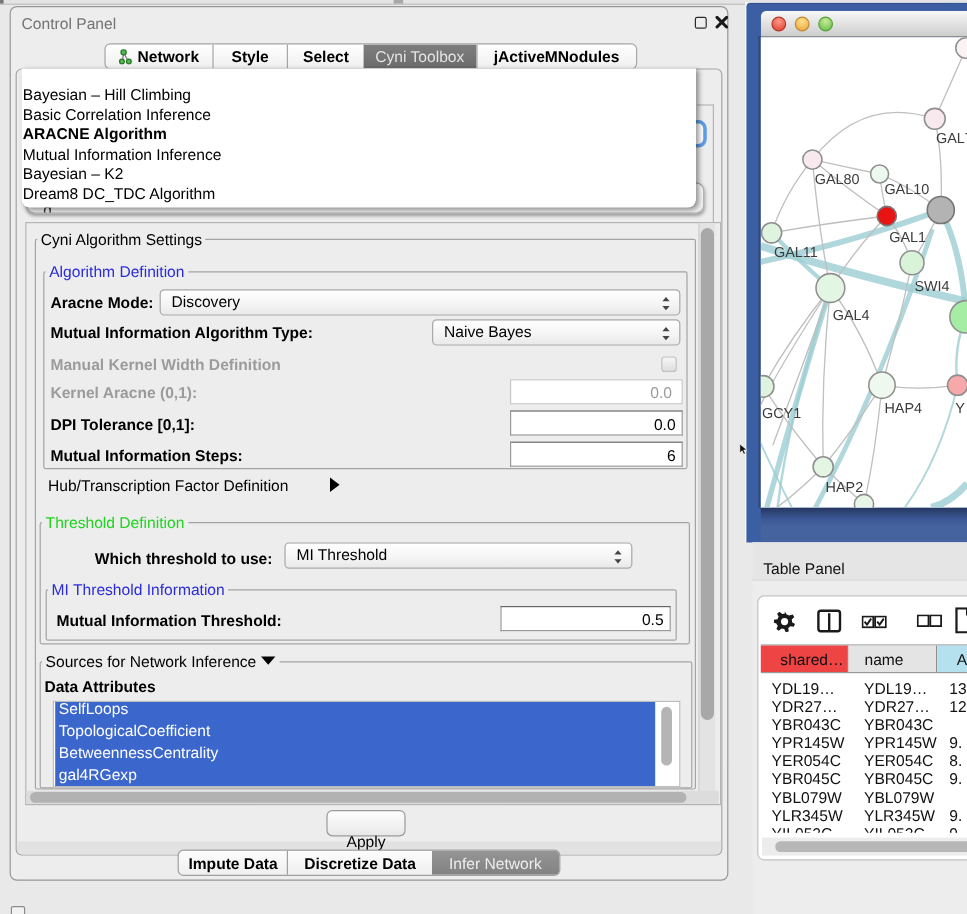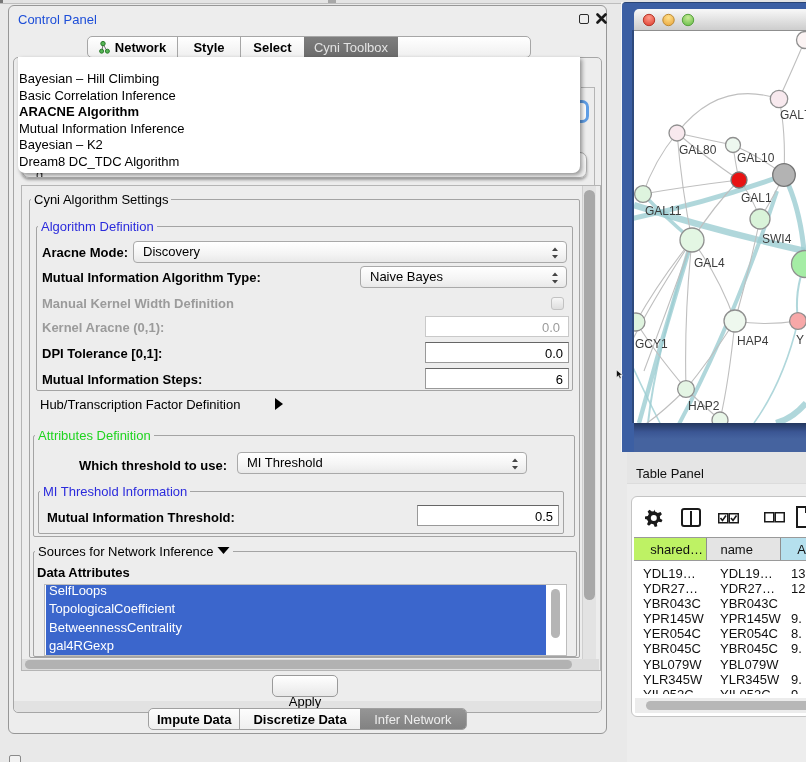--- a/index.html
+++ b/index.html
@@ -24,21 +24,21 @@
 .tr span:nth-child(3){position:absolute;left:157px;top:1px}
 </style></head>
 <body>
 
 <div class="a" style="left:0;top:0;width:806px;height:4px;background:#e4e4e4;border-bottom:1px solid #bdbdbd"></div>
 <div class="a" style="left:0;top:0;width:3px;height:3px;background:#777"></div>
 <div class="a" style="left:328px;top:0;width:8px;height:3px;background:#a8a8a8"></div>
 
 <div class="a" style="left:8px;top:5px;width:599px;height:729px;background:#ededed;
   border:1px solid #979797;border-radius:6px"></div>
-<div class="a" style="left:18px;top:12px;font-size:13px;color:#1d4ed8">Control Panel</div>
+<div class="a" style="left:18px;top:12px;font-size:13px;color:#737373">Control Panel</div>
 <div class="a" style="left:578.5px;top:14px;width:10px;height:10px;border:1.5px solid #2b2b2b;border-radius:2px"></div>
 <svg class="a" style="left:596px;top:13px" width="11" height="11" viewBox="0 0 11 11">
 <path d="M1.5 1.5 L9.5 9.5 M9.5 1.5 L1.5 9.5" stroke="#1a1a1a" stroke-width="2.6" stroke-linecap="round"></path>
   </svg>
 
 <div class="a" style="left:13px;top:57px;width:589px;height:656px;background:#ededed;
   border:1px solid #a6a6a6;border-radius:5px"></div>
 <div class="a" style="left:14px;top:701px;width:587px;height:11px;background:#e2e2e2;border-radius:0 0 5px 5px"></div>
 
 <div class="a" style="left:87px;top:36px;width:444px;height:22px;border:1px solid #a6a6a6;
@@ -46,20 +46,21 @@
   <div style="width:90px;border-right:1px solid #a6a6a6;display:flex;align-items:center;justify-content:center;font-size:13px;font-weight:bold;">
     <svg width="12" height="13" style="margin-right:4px" viewBox="0 0 12 13">
       <path d="M4 3 L3 10 M4 3 L8 10" stroke="#777" stroke-width="1"></path>
       <circle cx="4" cy="2.6" r="2.2" fill="#55b555" stroke="#2a7a2a"></circle>
       <circle cx="2.6" cy="10.2" r="2" fill="#55b555" stroke="#2a7a2a"></circle>
       <circle cx="8.4" cy="10.2" r="2" fill="#55b555" stroke="#2a7a2a"></circle>
     </svg>Network</div>
   <div style="width:63px;border-right:1px solid #a6a6a6;display:flex;align-items:center;justify-content:center;font-size:13px;font-weight:bold">Style</div>
   <div style="width:63px;display:flex;align-items:center;justify-content:center;font-size:13px;font-weight:bold">Select</div>
   <div style="width:94px;background:linear-gradient(#7e7e7e,#6b6b6b);color:#e3e3e3;display:flex;align-items:center;justify-content:center;font-size:13px">Cyni Toolbox</div>
+  <div style="width:134px;border-left:1px solid #a6a6a6;display:flex;align-items:center;justify-content:center;font-size:13px;font-weight:bold">jActiveMNodules</div>
 </div>
 
 <div class="a" style="left:581px;top:87px;width:14px;height:101px;border-top:1px solid #b5b5b5;border-right:1px solid #b5b5b5"></div>
 <div class="a" style="left:572px;top:100px;width:17px;height:23px;border:3px solid #5f9de4;border-radius:7px;background:#fff"></div>
 <div class="a" style="left:22px;top:152px;width:565px;height:26px;border:1px solid #aaa;border-radius:7px;
   background:linear-gradient(#fdfdfd,#ededed);box-shadow:0 2px 3px rgba(0,0,0,.35);overflow:hidden">
   <div style="position:absolute;left:13px;top:14px;font-size:13px;color:#333">g</div>
   </div>
 
 <div class="a" style="left:21px;top:185px;width:580px;height:486px;border:1px solid #b5b5b5;background:#ededed"></div>
@@ -97,21 +98,21 @@
 <div class="a fld" style="left:425px;top:342px;width:144px">0.0</div>
 <div class="a lbl" style="left:42px;top:372px">Mutual Information Steps:</div>
 <div class="a fld" style="left:425px;top:368px;width:144px">6</div>
 
 <div class="a" style="left:40px;top:397px;font-size:13px;color:#000">Hub/Transcription Factor Definition</div>
 <svg class="a" style="left:273px;top:397px" width="12" height="14" viewBox="0 0 12 14">
     <path d="M2 1 L10 7 L2 13 Z" fill="#000"></path>
   </svg>
 
 <div class="a tb" style="left:33px;top:435px;width:542px;height:102px">
-  <span class="tbl" style="color:#1fd41f">Attributes Definition</span>
+  <span class="tbl" style="color:#1fd41f">Threshold Definition</span>
 </div>
 <div class="a lbl" style="left:79px;top:458px">Which threshold to use:</div>
 <div class="a combo" style="left:237px;top:452px;width:290px">MI Threshold
   <svg class="spn" width="8" height="12" viewBox="0 0 8 12">
       <path d="M4 0.5 L7 4 H1 Z" fill="#444"></path>
       <path d="M1 8 H7 L4 11.5 Z" fill="#444"></path>
     </svg></div>
 <div class="a tb" style="left:38px;top:491px;width:526px;height:43px">
   <span class="tbl" style="color:#2b2bdc">MI Threshold Information</span>
 </div>
@@ -274,21 +275,21 @@
 <svg class="a" style="left:764px;top:512px" width="21" height="11" viewBox="0 0 21 11">
   <rect x="0.75" y="0.75" width="9" height="9" fill="none" stroke="#1a1a1a" stroke-width="1.5"></rect>
   <rect x="11.25" y="0.75" width="9" height="9" fill="none" stroke="#1a1a1a" stroke-width="1.5"></rect>
 </svg>
 <svg class="a" style="left:796px;top:506px" width="16" height="22" viewBox="0 0 16 22">
   <path d="M1 1 H10 L15 6 V21 H1 Z" fill="#fff" stroke="#1a1a1a" stroke-width="2"></path>
   <path d="M10 1 V6 H15" fill="none" stroke="#1a1a1a" stroke-width="2"></path>
 </svg>
 
 <div class="a" style="left:634px;top:537px;width:172px;height:24px;border-top:1px solid #9a9a9a;border-bottom:1px solid #9a9a9a;display:flex;font-size:13px;color:#111">
-  <div style="width:75px;background:#bef264;border-right:1px solid #8f8f8f;text-align:right;padding:4px 3px 0 0">shared…</div>
+  <div style="width:75px;background:#ef4444;border-right:1px solid #8f8f8f;text-align:right;padding:4px 3px 0 0">shared…</div>
   <div style="width:76px;background:#e4e4e4;border-right:1px solid #8f8f8f;text-align:center;padding:4px 14px 0 0">name</div>
   <div style="flex:1;background:#b5e0ee;padding:4px 0 0 16px">A</div>
 </div>
 
 <div class="a" style="left:634px;top:562px;width:172px;height:132px;overflow:hidden;font-size:13px;color:#111;padding-top:3px">
   <div class="tr">
       <span>YDL19…</span>
       <span>YDL19…</span>
       <span>13.</span>
     </div>

